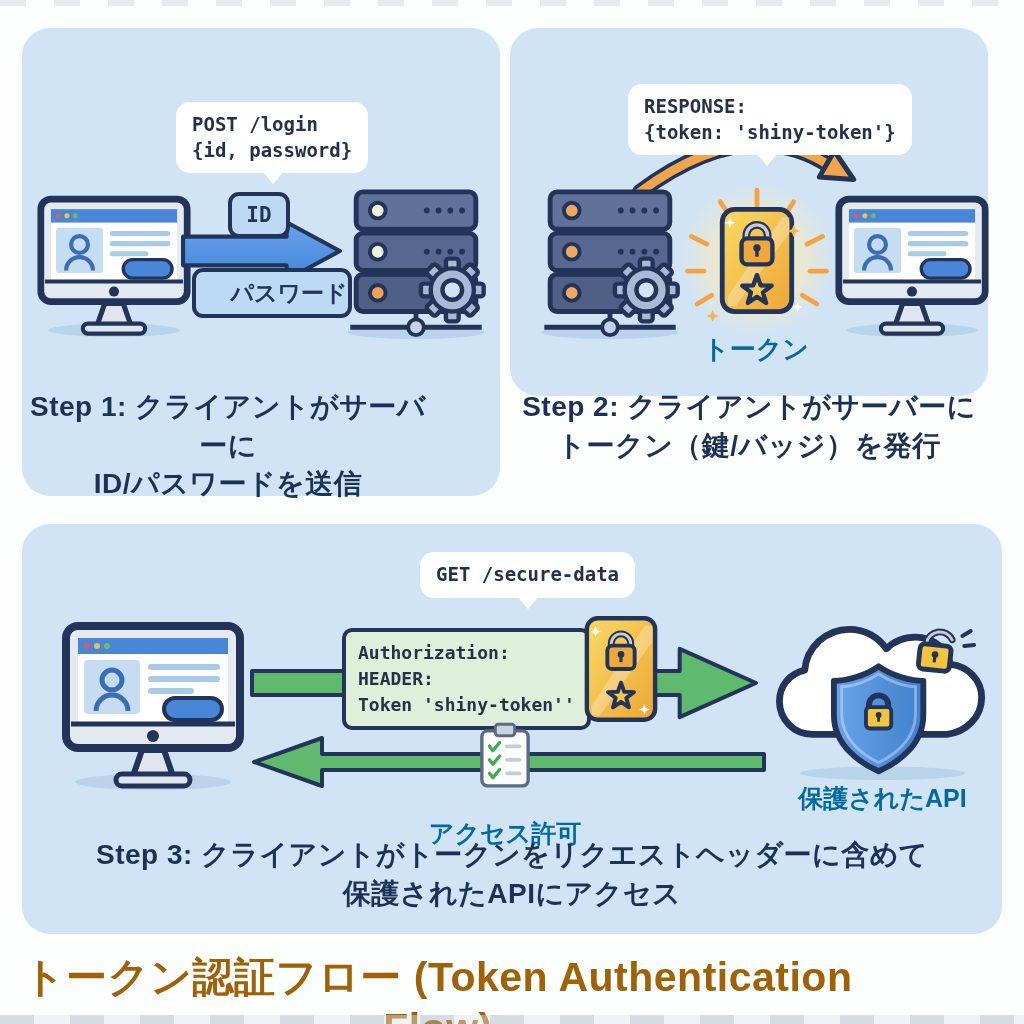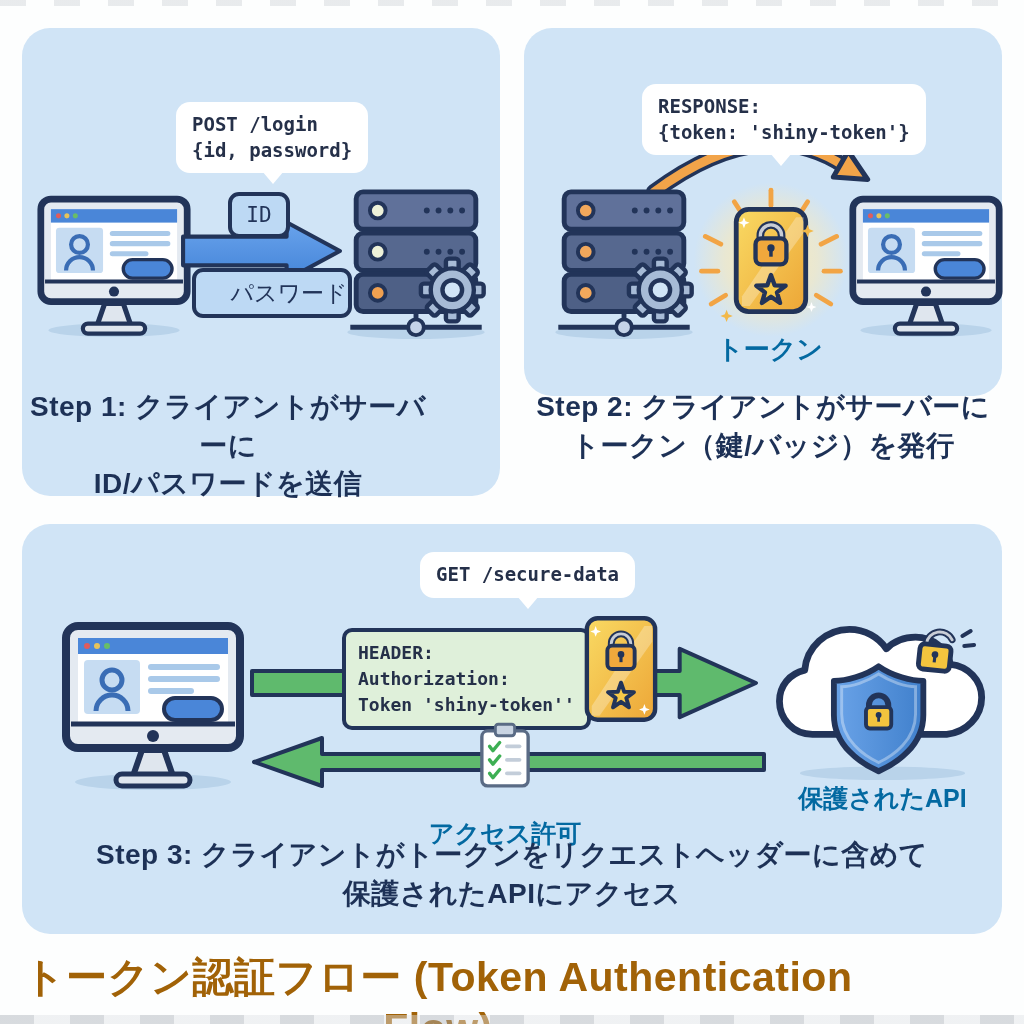--- a/index.html
+++ b/index.html
@@ -18,21 +18,21 @@
     font-family:"DejaVu Sans Mono", monospace;font-weight:bold;
     font-size:19px;line-height:1.35;white-space:nowrap;z-index:5;
   }
   .bubble::after{
     content:"";position:absolute;bottom:-11px;left:45%;
     border-left:11px solid transparent;border-right:11px solid transparent;
     border-top:13px solid #ffffff;
   }
   .badge{
     position:absolute;background:#bdd9f4;border:4px solid #223459;
-    border-radius:11px;color:#223459;font-weight:normal;
+    border-radius:11px;color:#223459;font-weight:bold;
     display:flex;align-items:center;justify-content:center;z-index:4;text-align:center;
   }
   .caption{
     position:absolute;text-align:center;color:#1d3156;font-weight:800;
     font-size:28px;line-height:1.38;letter-spacing:0.5px;
   }
   .small-label{
     position:absolute;text-align:center;color:#0369a1;font-weight:800;
     font-size:25px;
   }
@@ -145,21 +145,21 @@
         <circle r="10" fill="#d0e4f6" stroke="#223459" stroke-width="4.5"></circle>
       </g>
     </svg>
 
     <div class="caption" style="left:0;top:360px;width:412px;">
       <div>Step 1: クライアントがサーバーに</div>
       <div>ID/パスワードを送信</div>
     </div>
   </div>
 
-  <div class="panel" style="left:524px;top:28px;width:478px;height:368px;">
+  <div class="panel" style="left:510px;top:28px;width:478px;height:368px;">
 
     <div class="bubble" style="left:118px;top:56px;">
       <div>RESPONSE:</div>
       <div>{token: 'shiny-token'}</div>
     </div>
 
     <svg class="abs" style="left:118px;top:98px;width:240px;height:78px;" viewBox="0 0 240 78">
       <path d="M12 66 Q120 -14 202 40" fill="none" stroke="#223459" stroke-width="16" stroke-linecap="round"></path>
       <path d="M12 66 Q120 -14 202 40" fill="none" stroke="#f2a449" stroke-width="9" stroke-linecap="round"></path>
       <g transform="translate(204,41) rotate(30)">
@@ -306,22 +306,22 @@
       <circle cx="95" cy="116" r="6" fill="#223459"></circle>
       <path d="M84 130 L106 130 L115 156 L75 156 Z" fill="#dfe6ee" stroke="#223459" stroke-width="6"></path>
       <rect x="58" y="154" width="74" height="12" rx="6" fill="#dfe6ee" stroke="#223459" stroke-width="5"></rect>
     </svg>
 
     <svg class="abs" style="left:228px;top:118px;width:512px;height:82px;z-index:1;" viewBox="0 0 510 80">
       <polygon points="2,28 428,28 428,6 504,40 428,74 428,52 2,52" fill="#5fba6d" stroke="#223459" stroke-width="4" stroke-linejoin="round"></polygon>
     </svg>
 
     <div class="header-box" style="left:320px;top:104px;">
+      <div>Authorization:</div>
       <div>HEADER:</div>
-      <div>Authorization:</div>
       <div>Token 'shiny-token''</div>
     </div>
 
     <svg class="abs" style="left:560px;top:90px;width:78px;height:110px;z-index:3;" viewBox="0 0 80 112">
       <defs>
         <linearGradient id="goldB" x1="0" y1="0" x2="1" y2="1">
           <stop offset="0" stop-color="#f9da63"></stop>
             <stop offset="1" stop-color="#eda637"></stop>
         </linearGradient>
       </defs>

